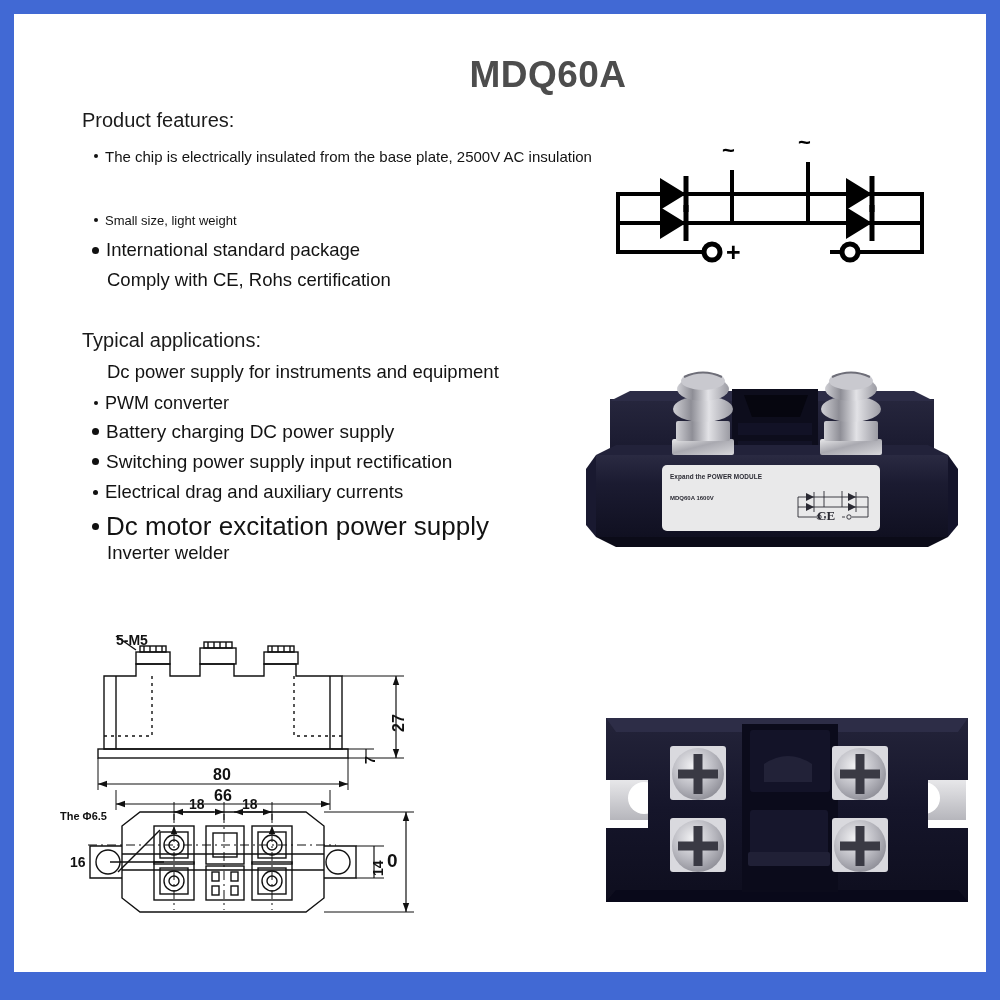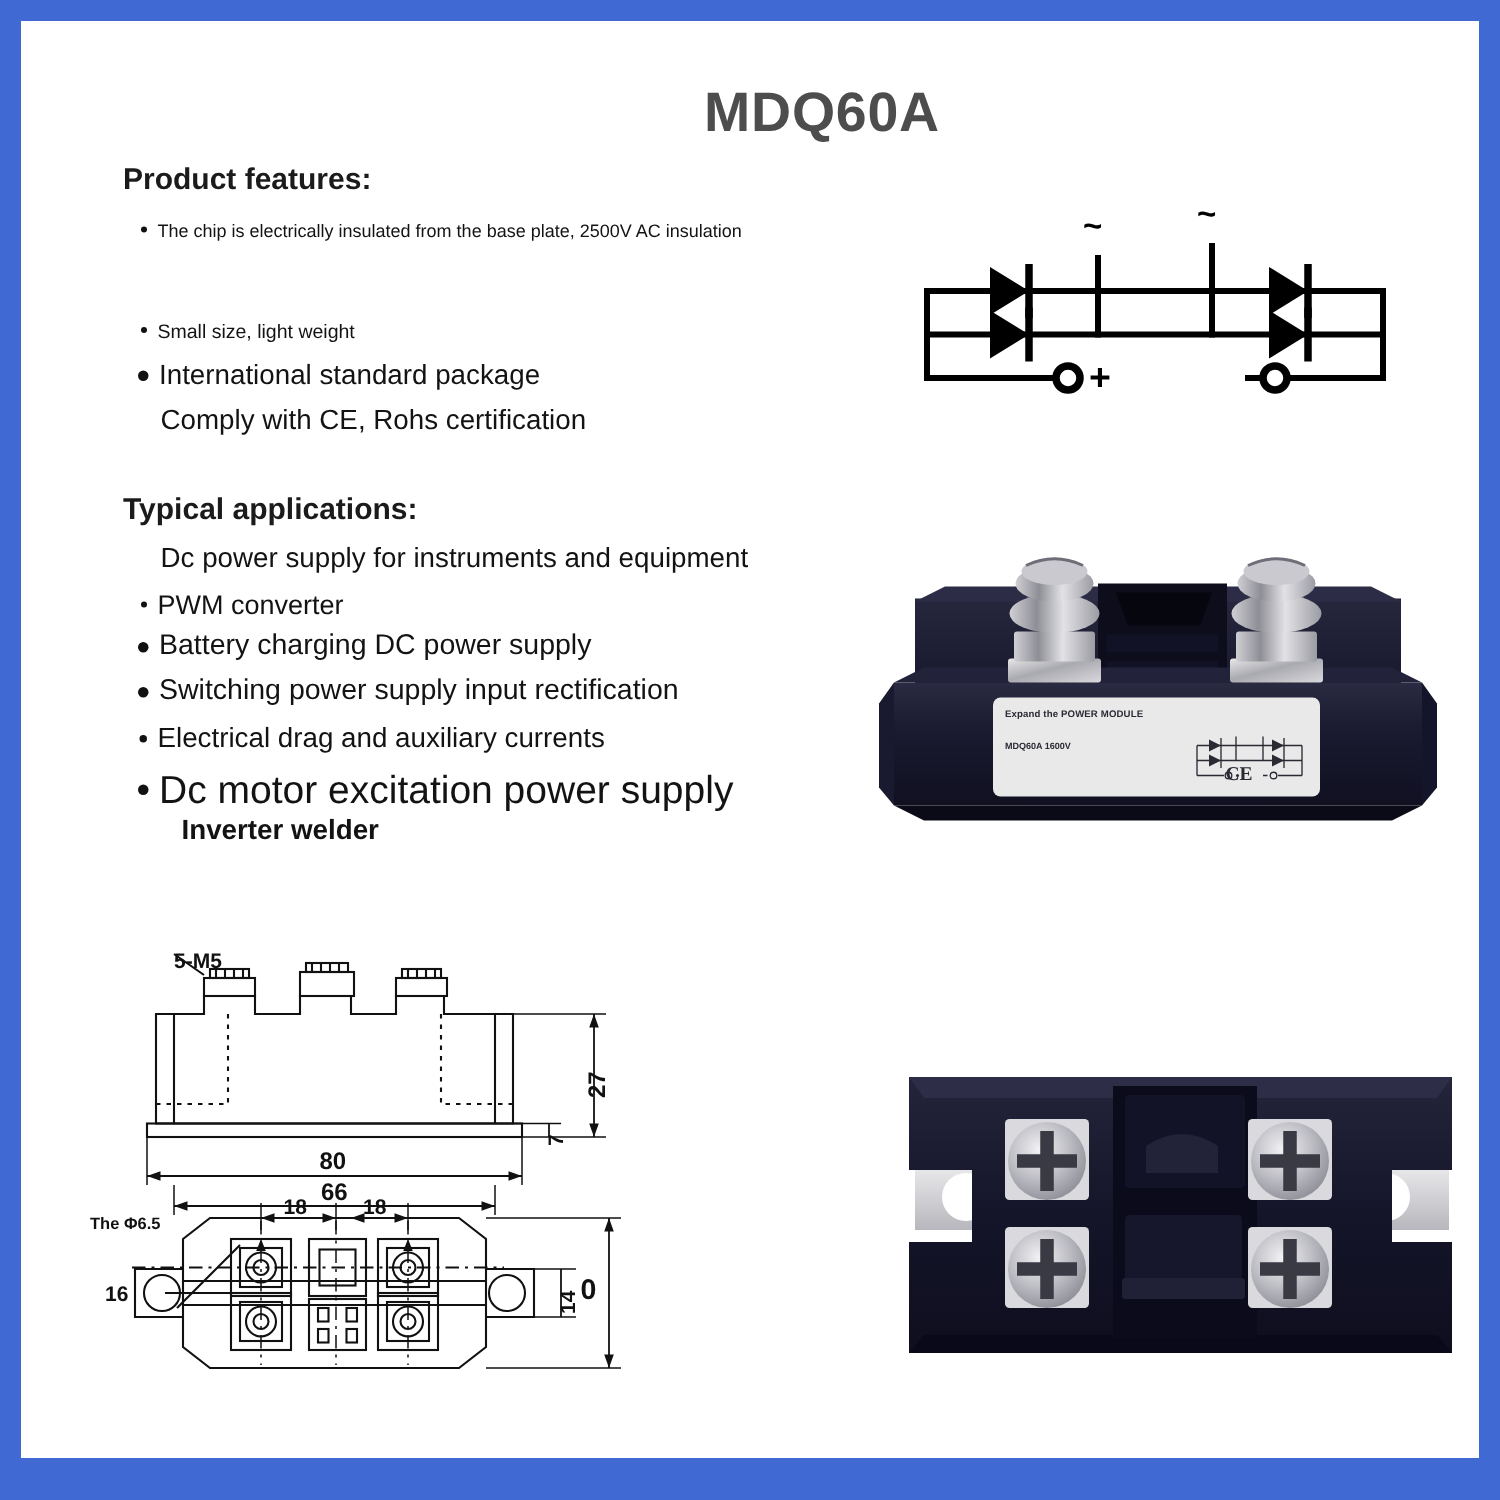--- a/index.html
+++ b/index.html
@@ -35,21 +35,21 @@
     font-weight: bold;
     color: #4d4d4d;
     letter-spacing: 0.5px;
     padding-left: 48px;
   }
 
   
   .sect-head {
     position: absolute;
     font-size: 20px;
-    font-weight: bold;
+    font-weight: normal;
     color: #1b1b1b;
     white-space: nowrap;
   }
   .txt-row {
     position: absolute;
     white-space: nowrap;
     color: #131313;
   }
   .bullet {
     display: inline-block;
@@ -85,21 +85,21 @@
 </head>
 <body>
 
 <div id="page">
   <div id="sheet">
 
     <div id="title">MDQ60A</div>
 
     <div class="sect-head" style="left:68px; top:95px;">Product features:</div>
 
-    <div class="txt-row" style="left:80px; top:132px; font-size:12px;">
+    <div class="txt-row" style="left:80px; top:132px; font-size:15px;">
       <span class="bullet b-sm"></span><span class="ltxt">The chip is electrically insulated from the base plate, 2500V AC insulation</span>
     </div>
     <div class="txt-row" style="left:80px; top:198px; font-size:13px;">
       <span class="bullet b-sm"></span><span class="ltxt">Small size, light weight</span>
     </div>
     <div class="txt-row" style="left:93px; top:254px; font-size:18.5px;">
       <span class="bullet b-none"></span><span class="ltxt">Comply with CE, Rohs certification</span>
     </div>
     <div class="txt-row" style="left:78px; top:224px; font-size:18.5px;">
       <span class="bullet b-lg"></span><span class="ltxt">International standard package</span>
@@ -118,21 +118,21 @@
     </div>
     <div class="txt-row" style="left:78px; top:436px; font-size:19px;">
       <span class="bullet b-lg"></span><span class="ltxt">Switching power supply input rectification</span>
     </div>
     <div class="txt-row" style="left:79px; top:466px; font-size:18.5px;">
       <span class="bullet b-md"></span><span class="ltxt">Electrical drag and auxiliary currents</span>
     </div>
     <div class="txt-row" style="left:78px; top:495px; font-size:26px;">
       <span class="bullet b-lg"></span><span class="ltxt">Dc motor excitation power supply</span>
     </div>
-    <div class="txt-row" style="left:107px; top:527px; font-size:18.5px;font-weight:bold;">
+    <div class="txt-row" style="left:93px; top:527px; font-size:18.5px;">
       <span class="bullet b-none"></span><span class="ltxt">Inverter welder</span>
     </div>
 
     <div id="schematic">
       <svg width="320" height="140" viewBox="0 0 320 140">
         <g stroke="#000" stroke-width="4" fill="none" stroke-linecap="square">
 
           <path d="M8,52 L8,110"></path>
 
           <path d="M312,52 L312,110"></path>

